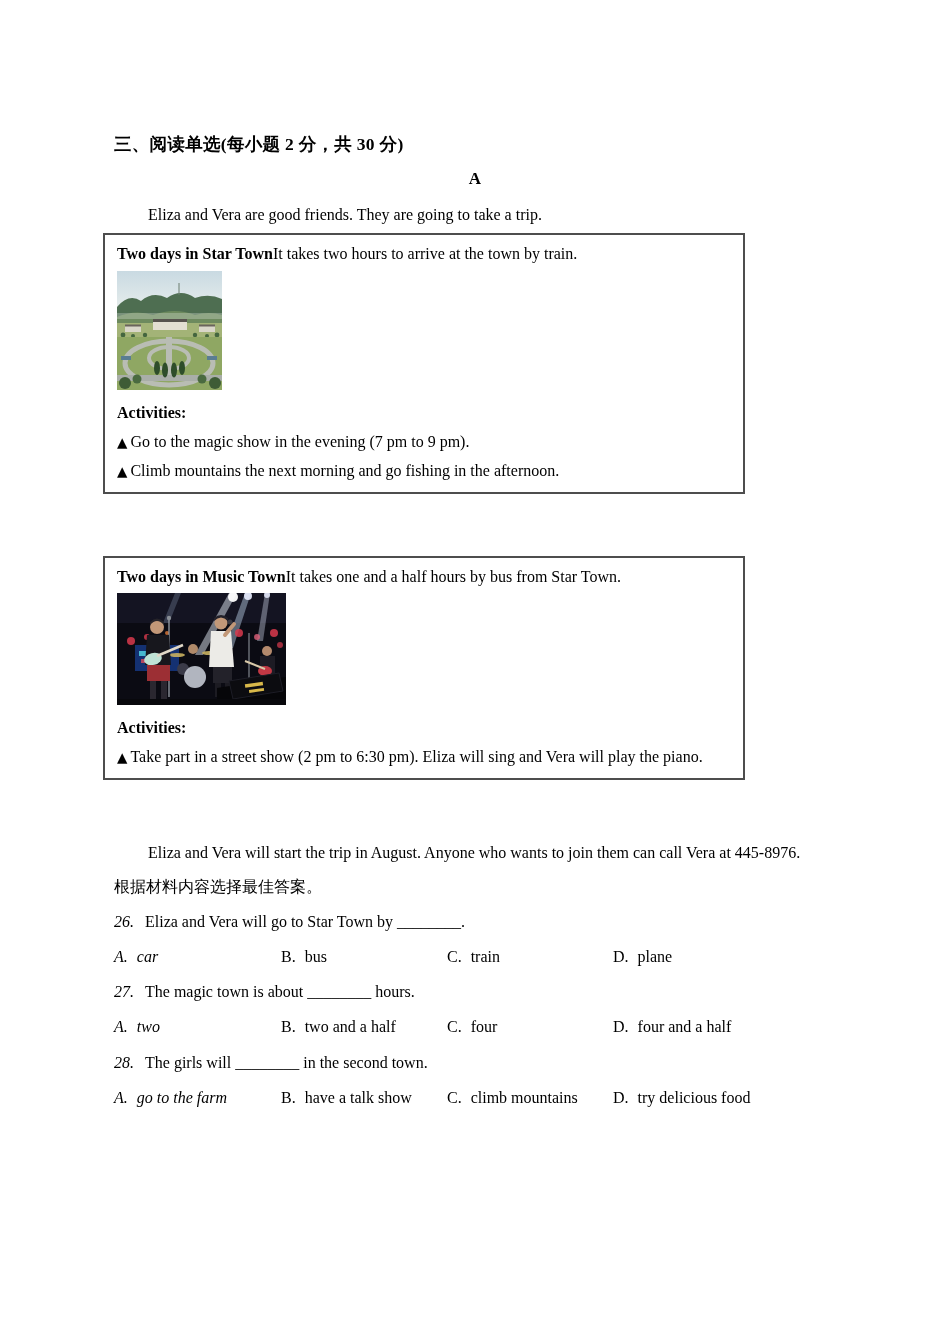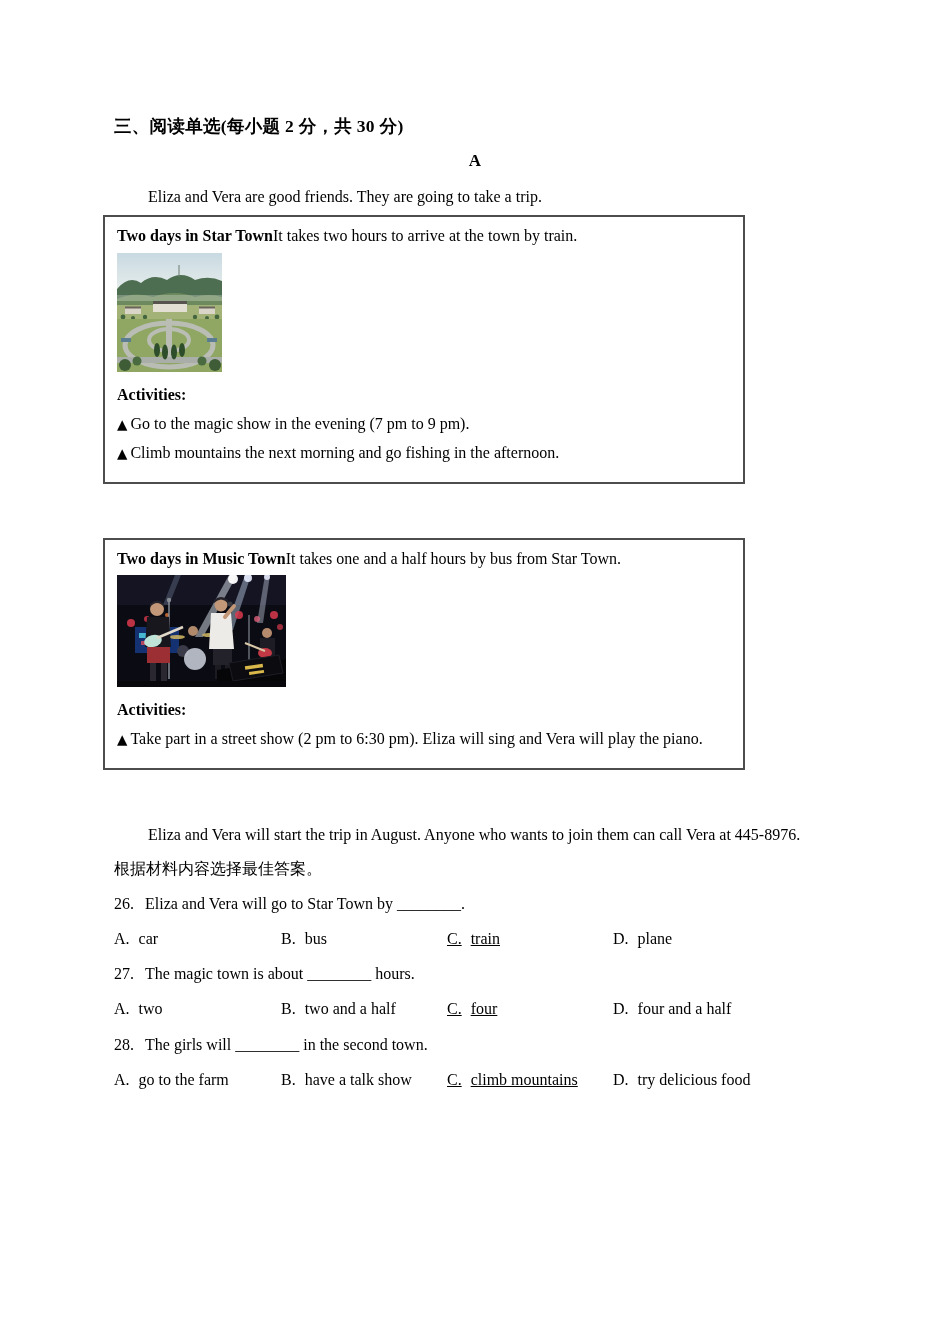--- a/index.html
+++ b/index.html
@@ -6,37 +6,37 @@
   .page {
     position: relative;
     width: 950px;
     height: 1344px;
     background: #ffffff;
     color: #000000;
     font-family: "Liberation Serif", "DejaVu Serif", serif;
     font-size: 16px;
     overflow: hidden;
   }
-  .abs { position: absolute; }
+  .abs { position: absolute; margin-top: 18px; }
   .section-heading {
     left: 114px; top: 114px;
     font-size: 17.5px; font-weight: bold;
     letter-spacing: 0.3px;
   }
   .passage-label {
     left: 0; top: 151px; width: 950px;
     text-align: center; font-weight: bold; font-size: 17px;
   }
   .para { line-height: 21px; }
   .intro { left: 114px; top: 186px; width: 760px; text-indent: 34px; }
   .info-box {
     left: 103px; width: 642px;
     box-sizing: border-box;
     border: 2px solid #4d4d4d;
-    padding: 9px 12px 19px 12px;
+    padding: 9px 12px 11px 12px;
     background: #ffffff;
   }
   .box-1 { top: 215px; }
   .box-2 { top: 538px; }
   .box-title-line { line-height: 20px; }
   .box-title { font-weight: bold; }
   .photo-wrap-1 { margin-top: 7px; line-height: 0; }
   .photo-wrap-2 { margin-top: 6px; line-height: 0; }
   .activities-label { margin-top: 13px; font-weight: bold; line-height: 20px; }
   .activity { margin-top: 9px; line-height: 20px; }
@@ -44,29 +44,29 @@
     font-family: "DejaVu Sans", sans-serif;
     font-size: 13.5px;
     margin-right: 3px;
   }
   .closing { left: 114px; top: 824px; width: 770px; text-indent: 34px; }
   .instruction-cn { left: 114px; top: 858px; }
   .stem-row { left: 114px; line-height: 21px; }
   .q26-stem { top: 893px; }
   .q27-stem { top: 963px; }
   .q28-stem { top: 1034px; }
-  .q-number { margin-right: 11px; }
+  .q-number { margin-right: 11px; font-style: italic; }
   .options-row { left: 114px; width: 740px; height: 21px; line-height: 21px; }
   .q26-opts { top: 928px; }
   .q27-opts { top: 998px; text-align: center; }
   .q28-opts { top: 1069px; }
   .opt { position: absolute; top: 0; white-space: nowrap; }
-  .opt-0 { left: 0; }
+  .opt-0 { left: 0; font-style: italic; }
   .opt-1 { left: 167px; }
-  .opt-2 { left: 333px; text-decoration: underline; }
+  .opt-2 { left: 333px; }
   .opt-3 { left: 499px; }
   .opt-label { margin-right: 9px; }
 </style>
 </head>
 <body>
 
 <div class="page">
 
   <div class="abs section-heading">三、阅读单选(每小题 2 分，共 30 分)</div>
 

